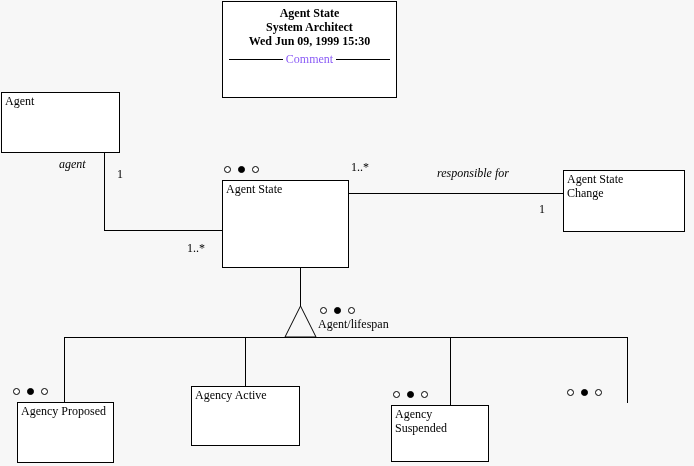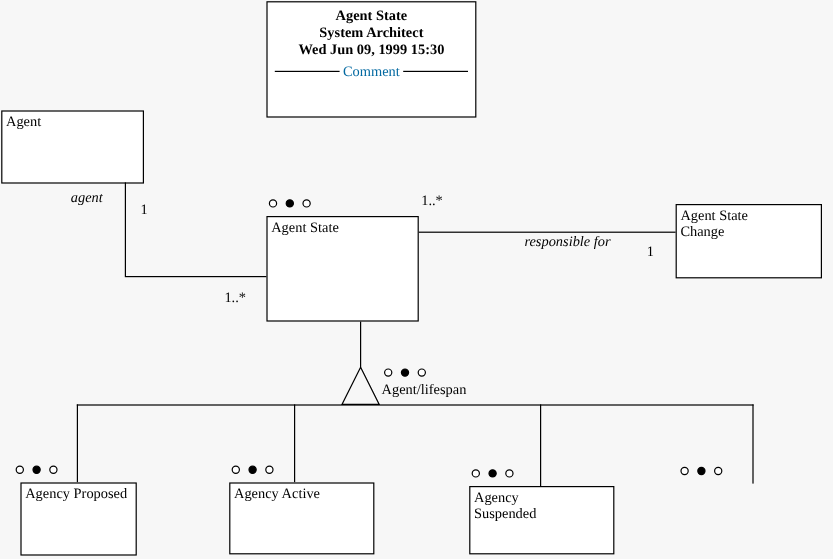--- a/index.html
+++ b/index.html
@@ -106,21 +106,21 @@
   }
   .divider-row .rule {
     flex: 1 1 auto;
     height: 0;
     border-top: 1px solid #000000;
   }
   .divider-row .cap {
     font-size: 12px;
     line-height: 13px;
     padding: 0 3px;
-    color: #0369a1;
+    color: #8b5cf6;
   }
   #title-box .t-sub {
     font-size: 12px;
     line-height: 14px;
     color: #000000;
   }
 </style>
 </head>
 <body>
 
@@ -152,21 +152,21 @@
     <span class="dot"></span>
     <span class="dot filled"></span>
     <span class="dot"></span>
   </div>
   <div class="box" style="left:222px; top:180px; width:127px; height:88px;">
     <div class="box-label">Agent State</div>
   </div>
 
   <div class="hline" style="left:349px; top:193px; width:215px;"></div>
   <div class="lbl" style="left:351px; top:161px;">1..*</div>
-  <div class="lbl italic" style="left:437px; top:195px;">responsible for</div>
+  <div class="lbl italic" style="left:437px; top:167px;">responsible for</div>
   <div class="lbl" style="left:539px; top:203px;">1</div>
 
   <div class="box" style="left:563px; top:170px; width:122px; height:62px;">
     <div class="box-label">Agent State
 Change</div>
   </div>
 
   <div class="vline" style="left:300px; top:268px; height:38px;"></div>
 
   <div class="triangle" style="left:284px; top:305px;">
@@ -195,30 +195,30 @@
   </div>
   <div class="box" style="left:17px; top:402px; width:97px; height:61px;">
     <div class="box-label">Agency Proposed</div>
   </div>
 
   <div class="dots" style="left:193px; top:388px;">
     <span class="dot"></span>
     <span class="dot filled"></span>
     <span class="dot"></span>
   </div>
-  <div class="box" style="left:191px; top:402px; width:121px; height:60px;">
+  <div class="box" style="left:191px; top:386px; width:109px; height:60px;">
     <div class="box-label">Agency Active</div>
   </div>
 
   <div class="dots" style="left:393px; top:391px;">
     <span class="dot"></span>
     <span class="dot filled"></span>
     <span class="dot"></span>
   </div>
-  <div class="box" style="left:391px; top:405px; width:121px; height:57px;">
+  <div class="box" style="left:391px; top:405px; width:98px; height:57px;">
     <div class="box-label">Agency
 Suspended</div>
   </div>
 
   <div class="dots" style="left:567px; top:389px;">
     <span class="dot"></span>
     <span class="dot filled"></span>
     <span class="dot"></span>
   </div>
 

